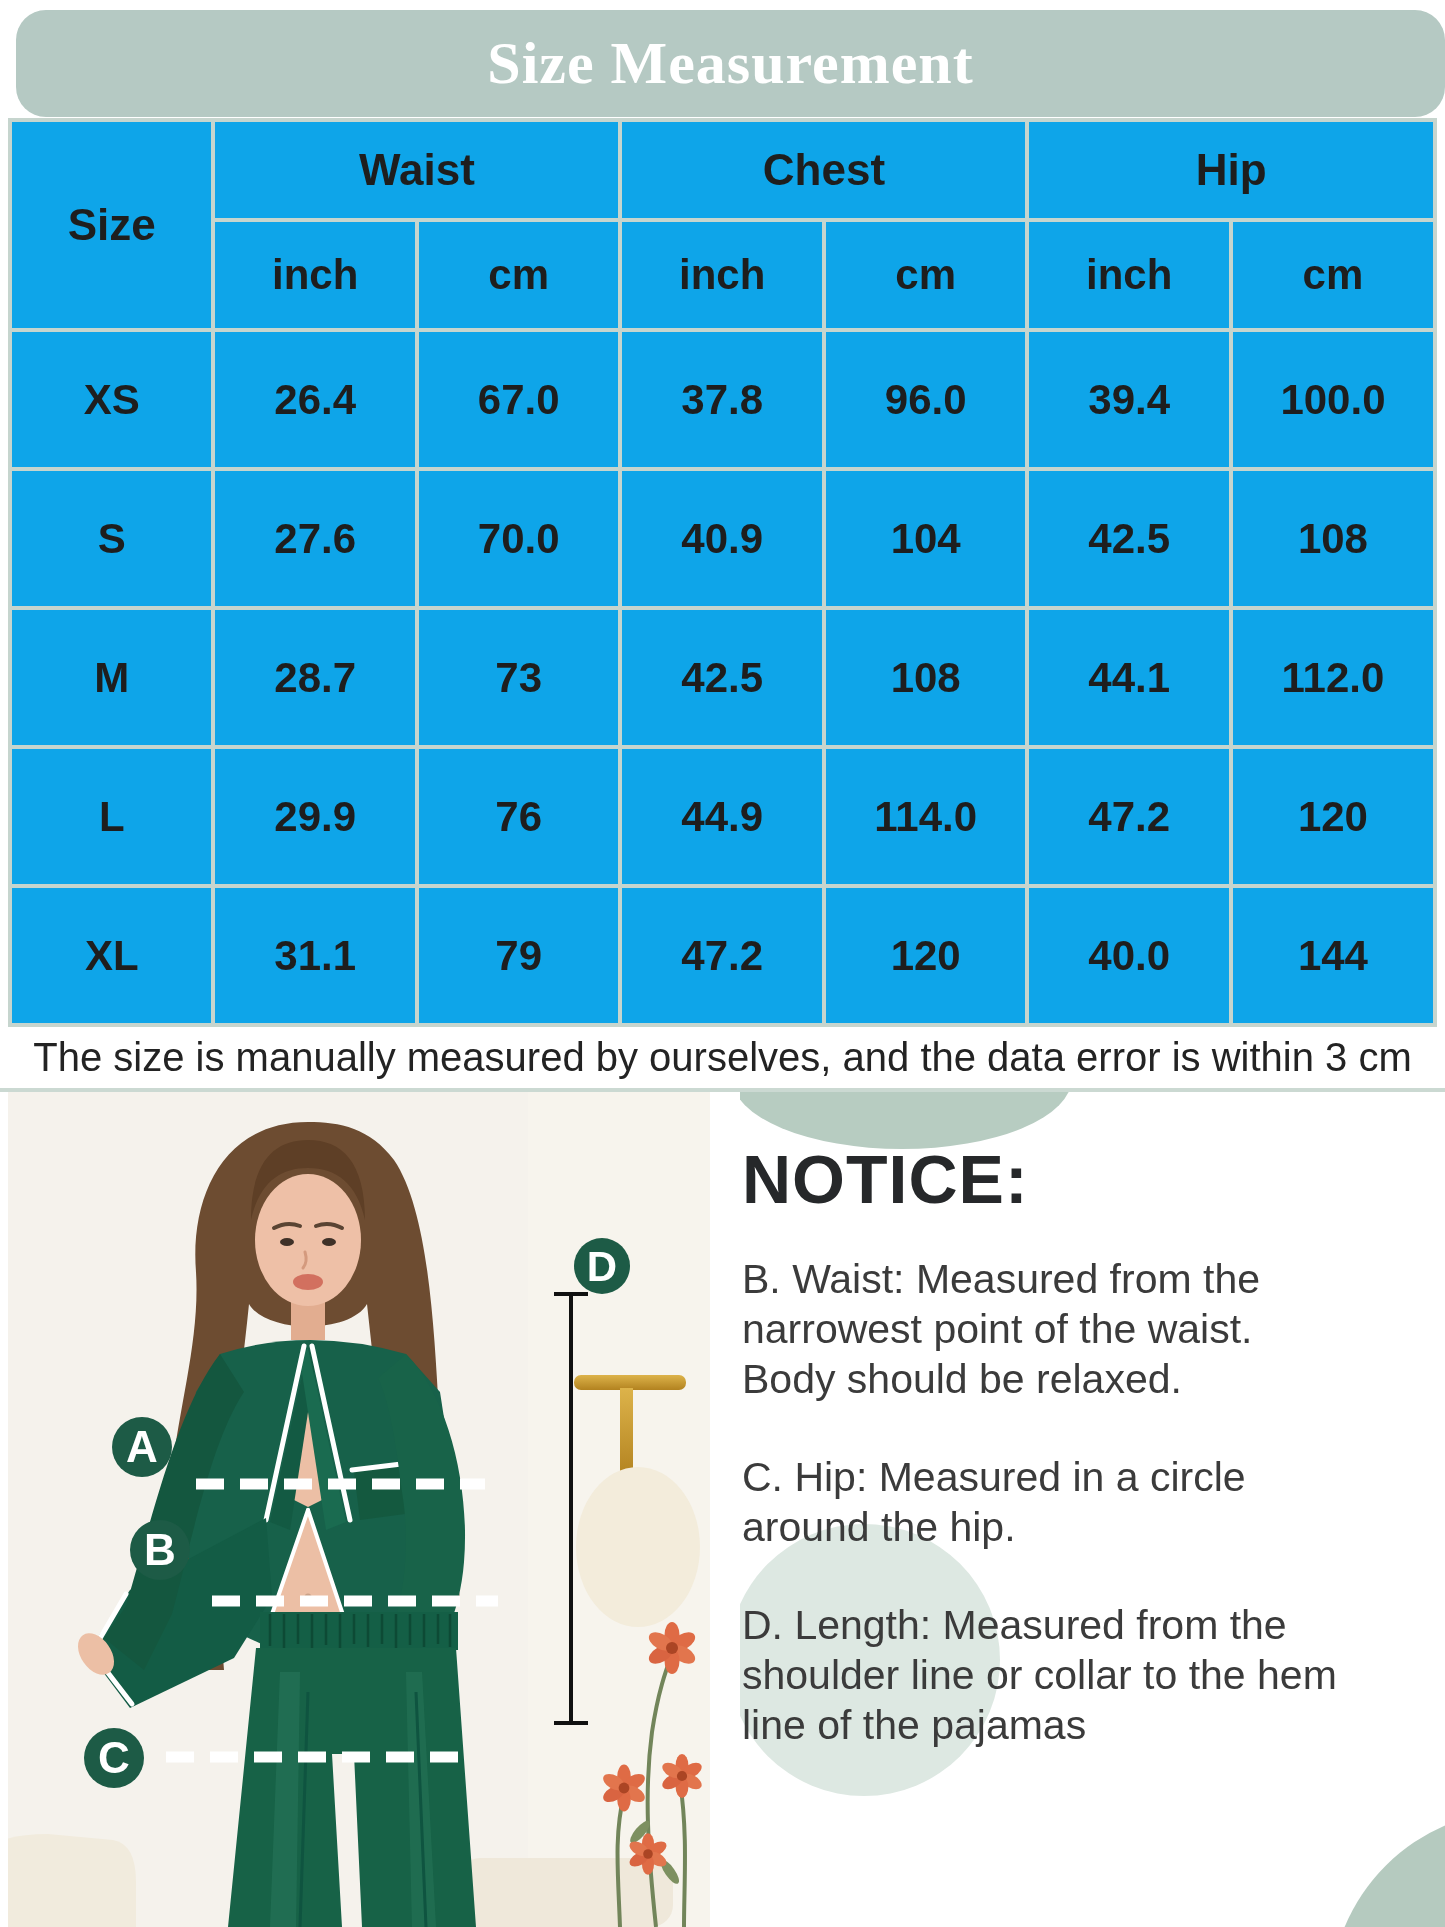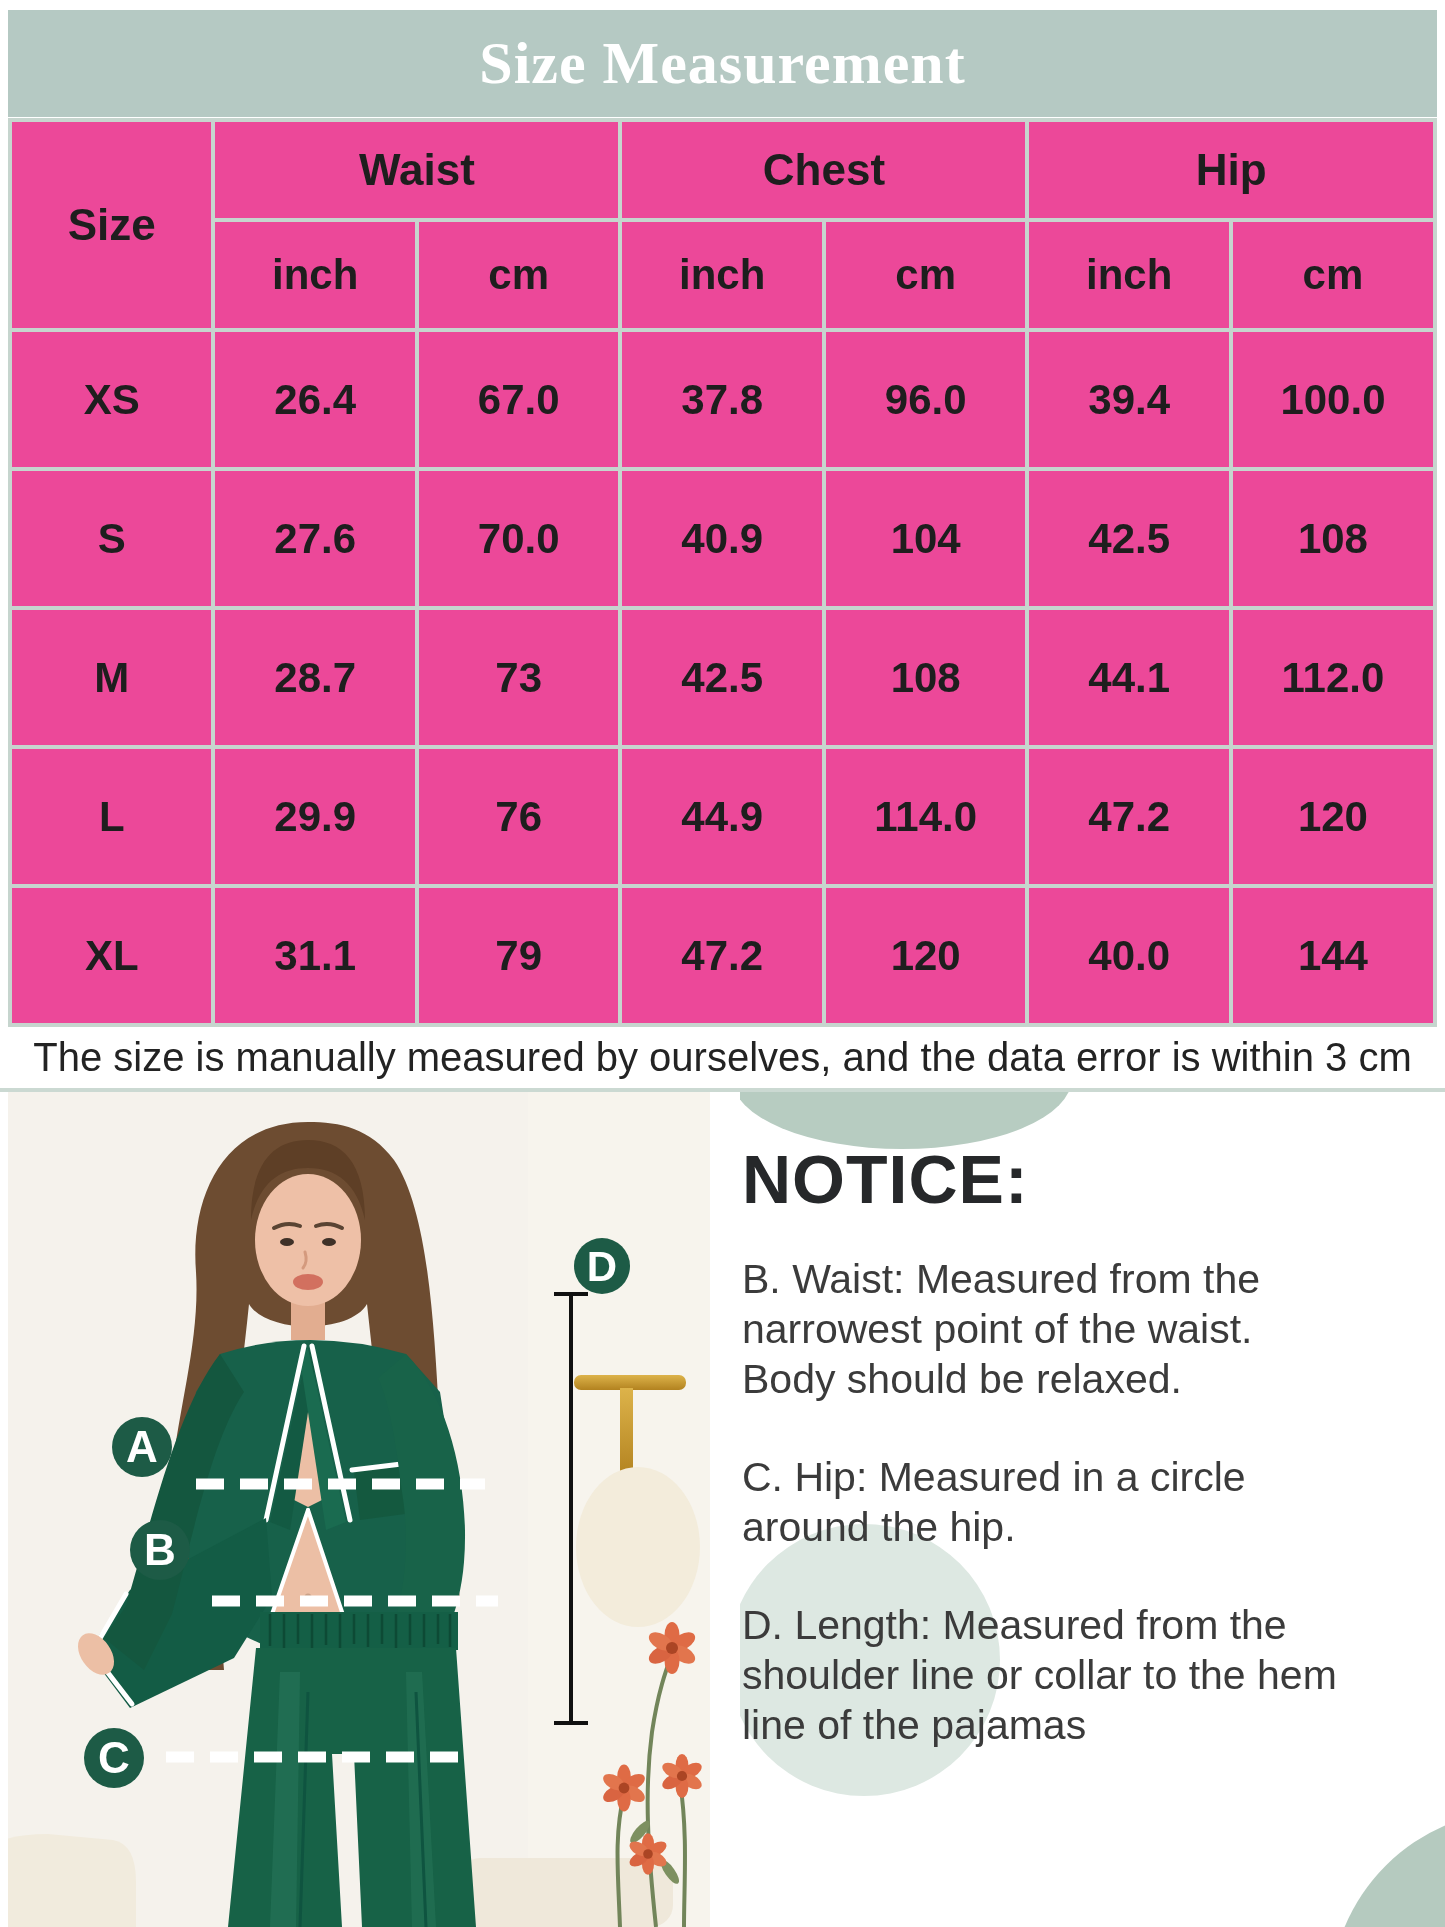--- a/index.html
+++ b/index.html
@@ -4,34 +4,34 @@
 <style>
   * { margin:0; padding:0; box-sizing:border-box; }
   html,body { background:#ffffff; }
   body { font-family:"Liberation Sans", sans-serif; }
   .page {
     position:relative; width:1445px; height:1927px;
     background:#ffffff; overflow:hidden;
   }
   
   .title-band {
-    position:absolute; left:8px; top:10px; width:1429px; height:107px;
-    background:#b5c9c3; display:flex; align-items:center; justify-content:center;
+    position:absolute; left:16px; top:10px; width:1429px; height:107px;
+    background:#b5c9c3; display:flex; align-items:center; justify-content:center;border-radius:30px;
   }
   .title-band h1 {
     font-family:"Liberation Serif", serif; font-weight:700;
     font-size:60px; color:#ffffff; letter-spacing:1px;
   }
   
   table.size-table {
     position:absolute; left:8px; top:118px; width:1429px;
     border-collapse:collapse; table-layout:fixed;
   }
   .size-table th, .size-table td {
-    border:4px solid #c6d5ce; background:#ec4899;
+    border:4px solid #c6d5ce; background:#0ea5e9;
     text-align:center; vertical-align:middle;
     color:#1e1e1e; font-weight:700;
   }
   .size-table thead tr.group-row    { height:100px; }
   .size-table thead tr.unit-row     { height:110px; }
   .size-table tbody tr              { height:139px; }
   .size-table th.size-col           { font-size:44px; }
   .size-table th.group              { font-size:44px; }
   .size-table th.unit               { font-size:42px; }
   .size-table tbody th              { font-size:42px; }

